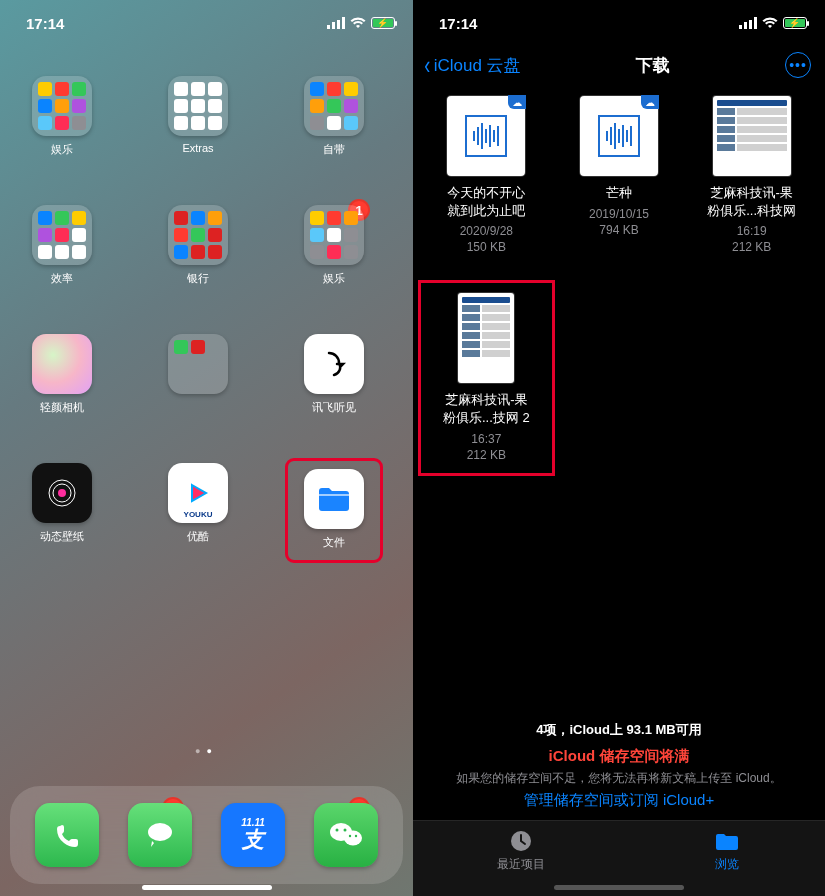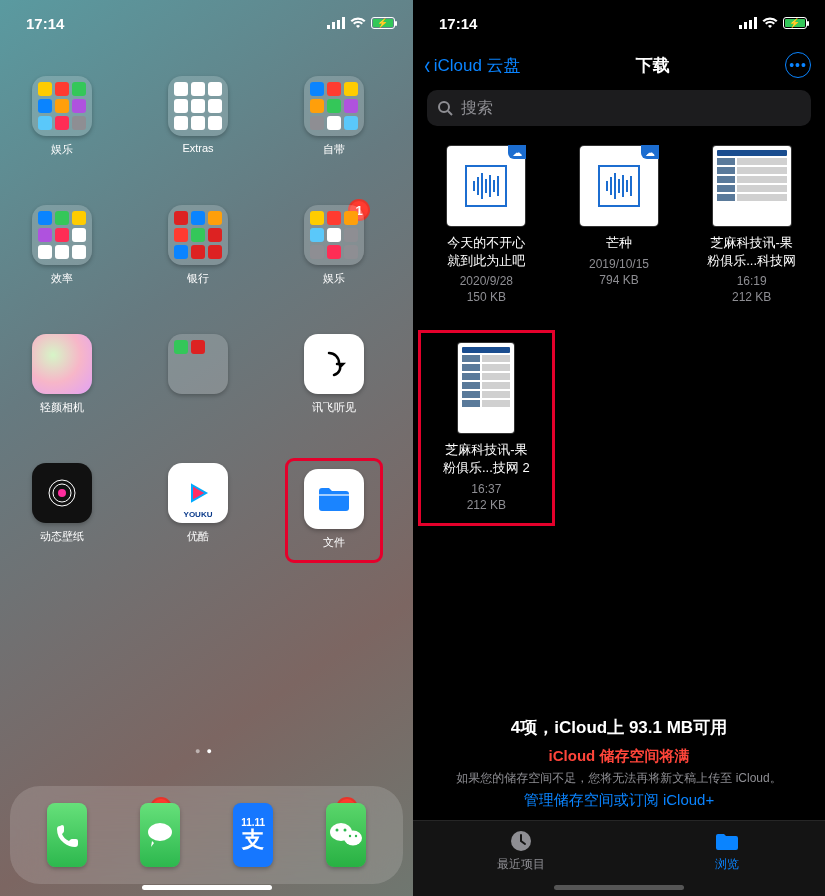--- a/index.html
+++ b/index.html
@@ -83,21 +83,21 @@
   }
   .page-dots span:first-child { opacity: 0.5; }
 
   .dock {
     position: absolute; left: 10px; right: 10px; bottom: 12px;
     height: 98px; border-radius: 30px;
     background: rgba(255,255,255,0.15); backdrop-filter: blur(20px);
     display: flex; justify-content: space-around; align-items: center;
     padding: 0 10px;
   }
-  .dock .app-icon { width: 40px; height: 64px; border-radius: 8px; margin:0; }
+  .dock .app-icon { width: 64px; height: 64px; border-radius: 15px; margin:0;font-style:italic; }
   .dock .app-item { width: auto; }
 
   
   .bg-white { background:#fff; }
   .bg-black { background:#111; }
   .bg-youku { background:#fff; }
   .bg-pink  { background: radial-gradient(circle at 35% 35%, #d6f5c7 0%, #f7b6c8 50%, #e1a1f5 100%); }
   .bg-ali   { background:#1677ff; }
   .bg-plane { background:#fff; }
 
@@ -153,21 +153,21 @@
   .web-thumb .row .img { width:18px; background:#5a7a9a; }
   .web-thumb .row .txt { flex:1; background:#d0d0d0; }
   .web-thumb.tall { width:56px; height:90px; }
   .file-name { color:#fff; line-height:1.35; font-size: 13px; }
   .file-meta { color:#8e8e93; margin-top:4px; font-size: 12px; line-height:1.35;}
 
   .storage-block {
     position:absolute; left:0; right:0; bottom: 86px; text-align:center;
     padding: 0 24px;
   }
-  .storage-summary { color:#fff; font-size:17px; font-weight:600; margin-bottom:8px; }
+  .storage-summary { color:#fff; font-size:13px; font-weight:600; margin-bottom:8px; }
   .storage-warn { color:#ff453a; font-size:15px; font-weight:600; margin-bottom:4px; }
   .storage-help { color:#8e8e93; font-size:12px; margin-bottom:4px; }
   .storage-link { color:#0a84ff; font-size:15px; }
 
   .tab-bar {
     position:absolute; left:0; right:0; bottom:0; height:76px;
     background:#141414; border-top:1px solid #262626;
     display:flex; justify-content:space-around; align-items:flex-start;
     padding-top:8px;
   }
@@ -464,27 +464,20 @@
     <div class="nav-back">
       <span class="chevron-left">‹</span>
       <span>iCloud 云盘</span>
     </div>
     <div class="nav-title">下载</div>
     <div class="nav-more">
       <span>•••</span>
     </div>
   </div>
 
-  <div class="search-bar">
-    <svg width="16" height="16">
-        <circle cx="7" cy="7" r="5" fill="none" stroke="#8e8e93" stroke-width="2"></circle>
-        <line x1="11" y1="11" x2="15" y2="15" stroke="#8e8e93" stroke-width="2"></line>
-      </svg>
-    <span>搜索</span>
-  </div>
 
   <div class="file-grid">
 
     <div class="file-item">
       <div class="file-thumb">
         <div class="cloud-badge">☁</div>
         <div class="waveform">
             <div style="height:10px"></div>
             <div style="height:18px"></div>
             <div style="height:26px"></div>

